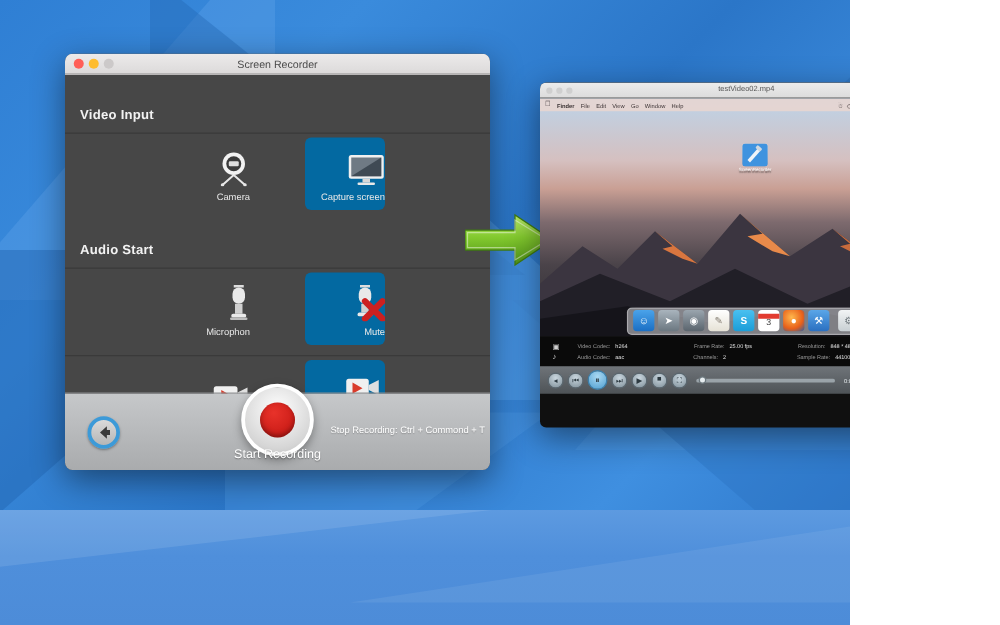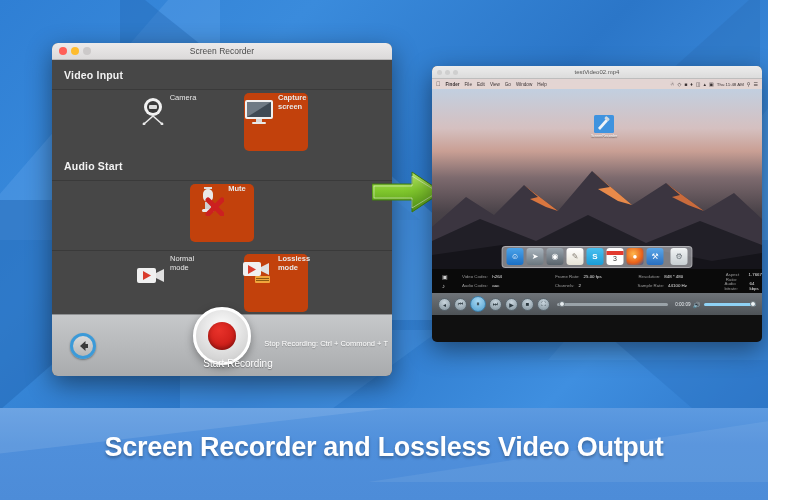--- a/index.html
+++ b/index.html
@@ -1,21 +1,21 @@
 <!DOCTYPE html>
 <html><head>
 <meta charset="utf-8">
 <style>
   * { box-sizing: border-box; margin: 0; padding: 0; }
   html, body {
     width: 800px; height: 500px; overflow: hidden;
     font-family: "Liberation Sans", sans-serif;
   }
   #stage {
-    position: relative; width: 768px; height: 500px;
+    position: relative; width: 680px; height: 500px;
     background: linear-gradient(135deg,#2f7fd4 0%, #3a8bdc 25%, #2b76c8 50%, #3f8fe0 75%, #2a71c4 100%);
     overflow: hidden;
   }
   
   .poly { position: absolute; opacity: .42; }
   .p1 { top:-60px; left:-40px; width:0;height:0; border-left:260px solid transparent; border-bottom:300px solid #5aa0e8; }
   .p2 { top:-20px; left:120px; width:0;height:0; border-right:300px solid transparent; border-bottom:240px solid #2468b6; }
   .p3 { top:200px; left:-80px; width:0;height:0; border-right:320px solid transparent; border-top:280px solid #1f62ae; }
   .p4 { top:40px; right:-60px; width:0;height:0; border-left:280px solid transparent; border-bottom:320px solid #4f9ae6; }
   .p5 { top:240px; right:-30px; width:0;height:0; border-left:300px solid transparent; border-top:260px solid #2a73c0; }
@@ -38,30 +38,30 @@
   .tl-dots { display:flex; gap:4px; margin-left:7px; }
   .dot { width:8px;height:8px;border-radius:50%; }
   .dot.red{background:#ff5f57;} .dot.yel{background:#febc2e;} .dot.gry{background:#ccc9c9;}
   .tl-title {
     position:absolute; left:0; right:0; text-align:center;
     font-size:8.5px; color:#4a4a4a;
   }
   .rec-body { background:#474747; height:254px; padding:0; }
   .sect-head {
     color:#f2f2f2; font-size:10.5px; font-weight:bold;
-    padding:9px 0 0 12px; letter-spacing:.2px;
+    padding:26px 0 0 12px; letter-spacing:.2px;
   }
   .sect-rule { height:1px; background:#3a3a3a; margin-top:8px; }
   .row { display:flex; justify-content:center; gap:44px; padding-top:3px; }
   .tile {
     width:64px; height:58px; border-radius:5px;
-    display:flex; flex-direction:row; align-items:flex-start; justify-content:center;
+    display:flex; flex-direction:column; align-items:flex-end; justify-content:center;
     gap:4px;
   }
-  .tile.sel { background:#c2410c;font-weight:bold; }
+  .tile.sel { background:#0369a1; }
   .tile-label { font-size:7.5px; color:#e8e8e8; }
   .icon-box { height:32px; display:flex; align-items:flex-end; justify-content:center; }
 
   
   .rec-foot {
     height:62px; background:linear-gradient(#c6c8ca,#a9abad);
     border-top:1px solid #8e9092; position:relative;
   }
   .back-btn {
     position:absolute; left:18px; top:18px; width:26px;height:26px;border-radius:50%;
@@ -78,21 +78,21 @@
     box-shadow:0 3px 8px rgba(0,0,0,.35);
     display:flex;align-items:center;justify-content:center;
   }
   .record-core {
     width:28px;height:28px;border-radius:50%;
     background:radial-gradient(circle at 40% 30%,#e8322a,#bf1410);
     box-shadow:inset 0 -2px 4px rgba(0,0,0,.35);
   }
   .start-label {
     position:absolute; left:50%; transform:translateX(-50%); bottom:7px;
-    font-size:10px; color:#ffffff; text-shadow:0 1px 1px rgba(0,0,0,.35);margin-left:16px;
+    font-size:10px; color:#ffffff; text-shadow:0 1px 1px rgba(0,0,0,.35);
   }
   .stop-hint {
     position:absolute; right:4px; top:24px; font-size:7.5px; color:#ffffff;
     text-shadow:0 1px 1px rgba(0,0,0,.25);
   }
 
   
   #arrow { position:absolute; left:372px; top:168px; width:72px; height:48px; }
 
   
@@ -234,20 +234,32 @@
               <rect x="8" y="23" width="14" height="2" rx="1" fill="#e8e8e8"></rect>
             </svg>
           </div>
           <div class="tile-label">Capture screen</div>
         </div>
       </div>
 
       <div class="sect-head">Audio Start</div>
       <div class="sect-rule"></div>
       <div class="row">
+        <div class="tile">
+          <div class="icon-box">
+            <svg width="18" height="30" viewBox="0 0 18 30">
+              <rect x="5" y="1" width="8" height="2" fill="#ddd"></rect>
+              <rect x="4" y="3" width="10" height="13" rx="5" fill="#e9e9e9"></rect>
+              <rect x="6" y="16" width="6" height="8" fill="#d0d0d0"></rect>
+              <rect x="3" y="24" width="12" height="3" rx="1.5" fill="#e9e9e9"></rect>
+              <rect x="2" y="27" width="14" height="2" rx="1" fill="#bdbdbd"></rect>
+            </svg>
+          </div>
+          <div class="tile-label">Microphon</div>
+        </div>
         <div class="tile sel">
           <div class="icon-box">
             <svg width="26" height="30" viewBox="0 0 26 30">
               <rect x="6" y="1" width="8" height="2" fill="#ddd"></rect>
               <rect x="5" y="3" width="10" height="13" rx="5" fill="#e9e9e9"></rect>
               <rect x="7" y="16" width="6" height="7" fill="#d0d0d0"></rect>
               <rect x="4" y="23" width="12" height="3" rx="1.5" fill="#e9e9e9"></rect>
               <path d="M10 14 L24 28 M24 14 L10 28" stroke="#cc2020" stroke-width="5" stroke-linecap="round"></path>
             </svg>
           </div>
@@ -436,16 +448,15 @@
       <span style="font-size:6px;color:#e9eef1;">🔊</span>
       <div class="vol">
           <span class="knob"></span>
         </div>
     </div>
   </div>
 
   <div id="banner">
     <div class="wave1"></div>
     <div class="wave2"></div>
-    <div class="banner-text">Screen Recorder and Lossless Video Output</div>
   </div>
 
 </div>
 
 </body></html>

